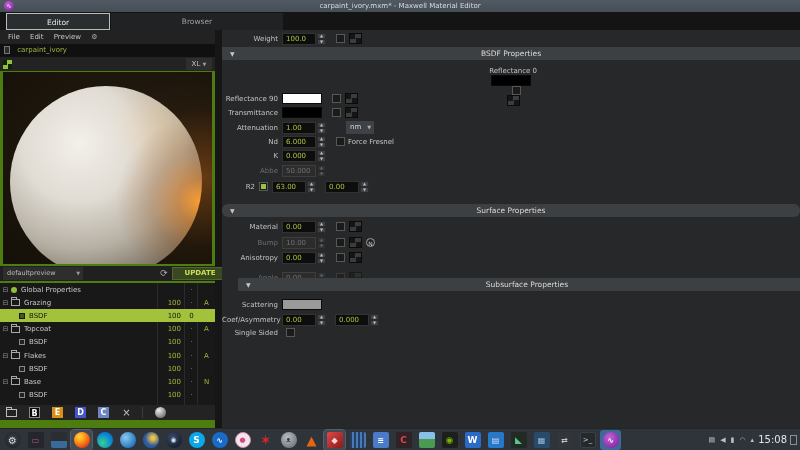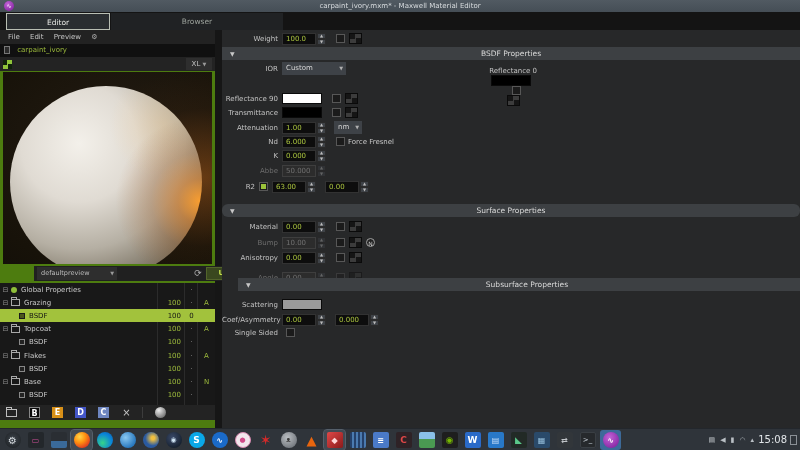--- a/index.html
+++ b/index.html
@@ -44,21 +44,21 @@
              background:
                radial-gradient(90% 80% at 96% 55%, rgba(190,100,25,.45), rgba(60,35,12,.25) 45%, transparent 70%),
                radial-gradient(140% 120% at 60% 40%, #241c13 0%, #171209 55%, #0c0a07 100%);
              overflow:hidden; }
   .sphere { position:absolute; left:7px; top:14px; width:192px; height:192px; border-radius:50%;
             background:
               radial-gradient(circle at 99% 60%, rgba(255,160,45,.95) 0%, rgba(220,120,25,.55) 10%, rgba(160,80,15,.25) 22%, transparent 38%),
               radial-gradient(circle at 80% 20%, rgba(255,200,120,.25) 0%, transparent 25%),
               radial-gradient(circle at 36% 30%, #f3f0ea 0%, #e0dbd3 32%, #b5afa3 58%, #7d7566 78%, #463f33 93%, #2c2721 100%); }
 
-  .combo-row { position:absolute; left:0; top:236px; width:215px; height:15px; background:#202020;margin-left:34px; }
+  .combo-row { position:absolute; left:0; top:236px; width:215px; height:15px; background:#202020; }
   .pv-combo { position:absolute; left:3px; top:1px; width:80px; height:13px; background:#2e2e2e;
               color:#bdbdbd; font-size:6.5px; line-height:13px; padding-left:4px; }
   .pv-combo b { position:absolute; right:3px; font-size:5px; color:#9a9a9a; font-weight:normal; }
   .refresh { position:absolute; left:158px; top:1px; width:12px; height:13px; color:#a8a8a8;
              font-size:9px; line-height:13px; text-align:center; }
   .update-btn { position:absolute; left:172px; top:1px; width:56px; height:13px; background:#3a481f;
                 border:1px solid #53642b; color:#c7e24e; font-size:7px; font-weight:bold;
                 line-height:11px; text-align:center; }
 
   .tree { position:absolute; left:0; top:253px; width:215px; height:122px; background:#181818; }
@@ -312,26 +312,20 @@
       </div>
     <div class="cb"></div>
     <div class="checker"></div>
   </div>
 
   <div class="hdr" style="top:17px;">
     <i>▼</i>
     <span>BSDF Properties</span>
   </div>
 
-  <div class="prow" style="top:32px;">
-    <div class="plabel">IOR</div>
-    <div class="dd" style="width:64px;">
-      <span>Custom</span><b>▼</b>
-    </div>
-  </div>
 
   <div class="prow" style="top:37px;flex-direction:column;">
     <div class="plabel">Reflectance 0</div>
     <div class="swatch" style="background: rgb(0, 0, 0);"></div>
     <div class="cb"></div>
     <div class="checker"></div>
   </div>
 
   <div class="prow" style="top:62px;">
     <div class="plabel">Reflectance 90</div>
@@ -347,21 +341,21 @@
     <div class="checker"></div>
   </div>
 
   <div class="prow" style="top:91px;">
     <div class="plabel">Attenuation</div>
     <div class="field">1.00</div>
     <div class="spin">
         <i>▲</i>
         <i>▼</i>
       </div>
-    <div class="dd" style="width:28px; margin-left:8px;">
+    <div class="dd" style="width:28px; margin-left:20px;">
       <span>nm</span><b>▼</b>
     </div>
   </div>
 
   <div class="prow" style="top:105px;">
     <div class="plabel">Nd</div>
     <div class="field">6.000</div>
     <div class="spin">
         <i>▲</i>
         <i>▼</i>

